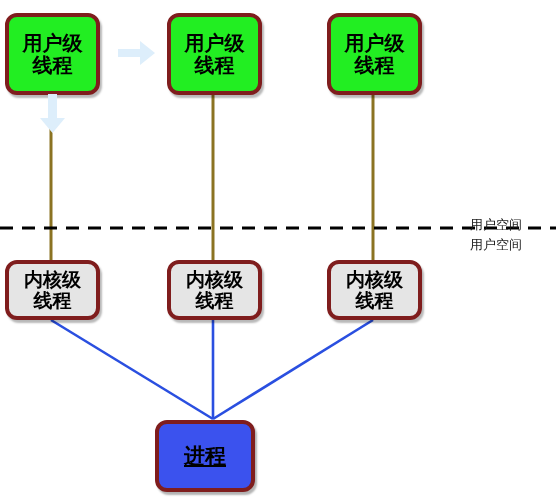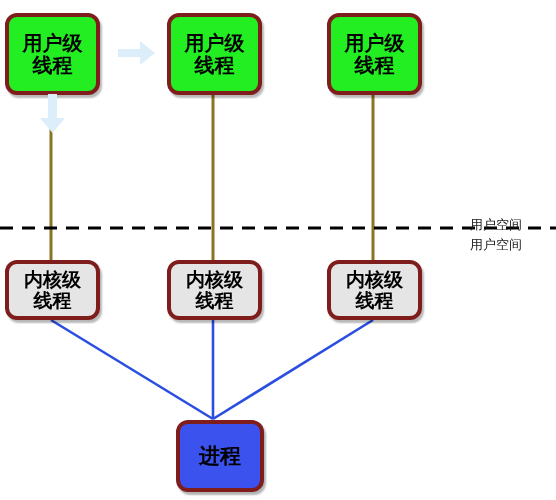--- a/index.html
+++ b/index.html
@@ -118,17 +118,17 @@
   </div>
   <div class="node node-kernel" style="left:167px; top:260px; width:95px; height:60px;">
     <span class="ln">内核级</span>
     <span class="ln">线程</span>
   </div>
   <div class="node node-kernel" style="left:327px; top:260px; width:95px; height:60px;">
     <span class="ln">内核级</span>
     <span class="ln">线程</span>
   </div>
 
-  <div class="node node-process" style="left:176px; top:420px; width:88px; height:72px;">
+  <div class="node node-process" style="left:155px; top:420px; width:100px; height:72px;text-decoration:underline;">
     <span class="ln">进程</span>
   </div>
 
 </div>
 
 </body></html>

